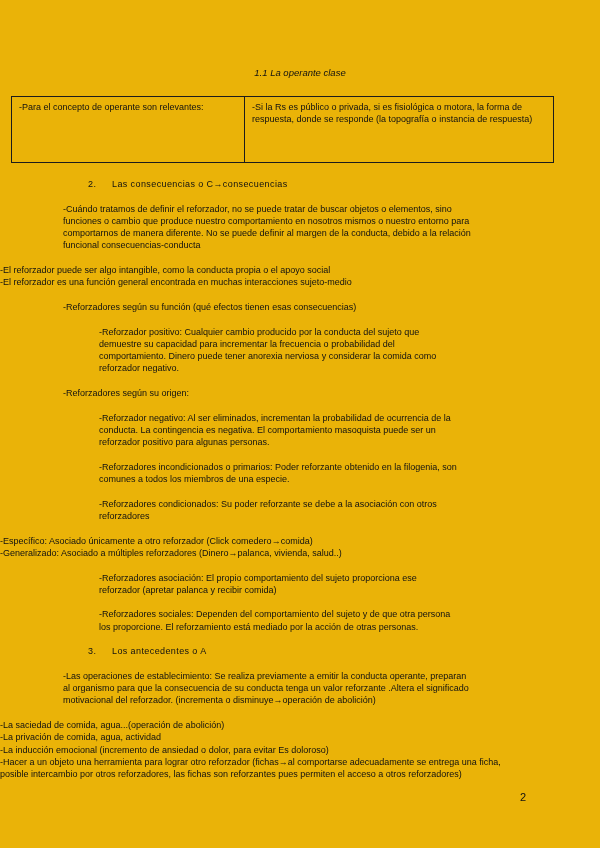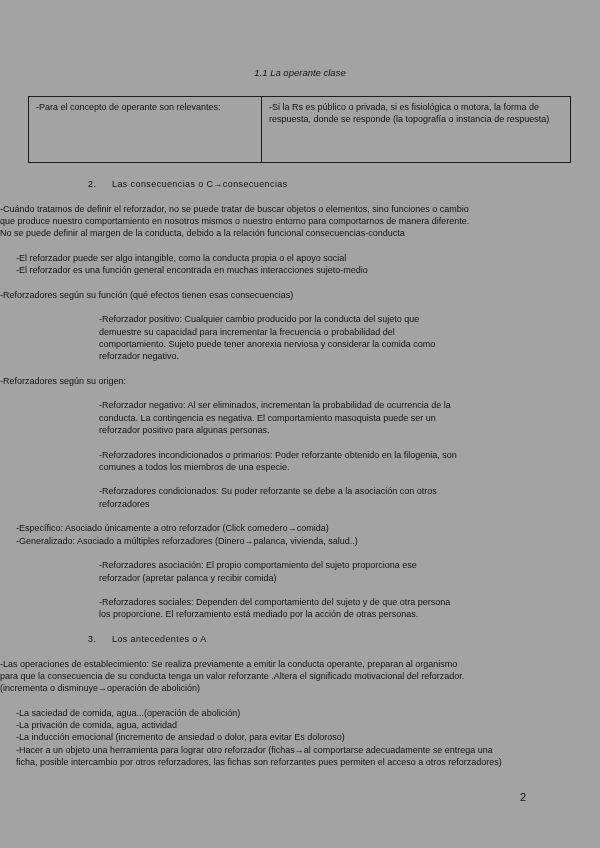--- a/index.html
+++ b/index.html
@@ -4,40 +4,40 @@
 <style>
   html, body {
     margin: 0;
     padding: 0;
     background: #e8e8e8;
   }
   .page {
     position: relative;
     width: 600px;
     height: 848px;
-    background: #a3a3a3;
+    background: #eab308;
     color: #111111;
     font-family: "Liberation Sans", sans-serif;
     font-size: 9px;
     line-height: 12.3px;
     overflow: hidden;
   }
   .doc-title {
     position: absolute;
     top: 67px;
     left: 0;
     width: 600px;
     text-align: center;
     font-style: italic;
     font-size: 9.5px;
   }
   .info-table {
     position: absolute;
     top: 96px;
-    left: 28px;
+    left: 11px;
     width: 543px;
     height: 67px;
     box-sizing: border-box;
     border: 1.5px solid #1c1c1c;
     display: flex;
     overflow: hidden;
   }
   .cell {
     box-sizing: border-box;
     padding: 4px 7px 0 7px;
@@ -57,23 +57,23 @@
   }
   .num-heading {
     margin: 0 40px 12.3px 88px;
     letter-spacing: 0.4px;
   }
   .num-heading .num {
     display: inline-block;
     width: 24px;
   }
   .para { margin: 0 0 12.3px 0; }
-  .tight-group { margin: 0 0 12.3px 0; padding-left: 16px; }
+  .tight-group { margin: 0 0 12.3px 0; }
   .tight-group .para { margin: 0; }
-  .ind0 {  margin-right: 40px; }
+  .ind0 { margin-left: 63px;  margin-right: 40px; }
   .ind1 { margin-left: 99px;  margin-right: 52px; }
   .ind2 { margin-left: 135px; margin-right: 45px; }
   .page-number {
     position: absolute;
     top: 791px;
     right: 74px;
     font-size: 11px;
     line-height: 13px;
   }
 </style>
@@ -101,21 +101,21 @@
 
     <p class="para ind0">-Cuándo tratamos de definir el reforzador, no se puede tratar de buscar objetos o elementos, sino funciones o cambio que produce nuestro comportamiento en nosotros mismos o nuestro entorno para comportarnos de manera diferente. No se puede definir al margen de la conducta, debido a la relación funcional consecuencias-conducta</p>
 
     <div class="tight-group">
       <p class="para ind1">-El reforzador puede ser algo intangible, como la conducta propia o el apoyo social</p>
       <p class="para ind1">-El reforzador es una función general encontrada en muchas interacciones sujeto-medio</p>
     </div>
 
     <p class="para ind0">-Reforzadores según su función (qué efectos tienen esas consecuencias)</p>
 
-    <p class="para ind1">-Reforzador positivo: Cualquier cambio producido por la conducta del sujeto que demuestre su capacidad para incrementar la frecuencia o probabilidad del comportamiento. Sujeto puede tener anorexia nerviosa y considerar la comida como reforzador negativo.</p>
+    <p class="para ind1">-Reforzador positivo: Cualquier cambio producido por la conducta del sujeto que demuestre su capacidad para incrementar la frecuencia o probabilidad del comportamiento. Dinero puede tener anorexia nerviosa y considerar la comida como reforzador negativo.</p>
 
     <p class="para ind0">-Reforzadores según su origen:</p>
 
     <p class="para ind1">-Reforzador negativo: Al ser eliminados, incrementan la probabilidad de ocurrencia de la conducta. La contingencia es negativa. El comportamiento masoquista puede ser un reforzador positivo para algunas personas.</p>
 
     <p class="para ind1">-Reforzadores incondicionados o primarios: Poder reforzante obtenido en la filogenia, son comunes a todos los miembros de una especie.</p>
 
     <p class="para ind1">-Reforzadores condicionados: Su poder reforzante se debe a la asociación con otros reforzadores</p>
 
     <div class="tight-group">

